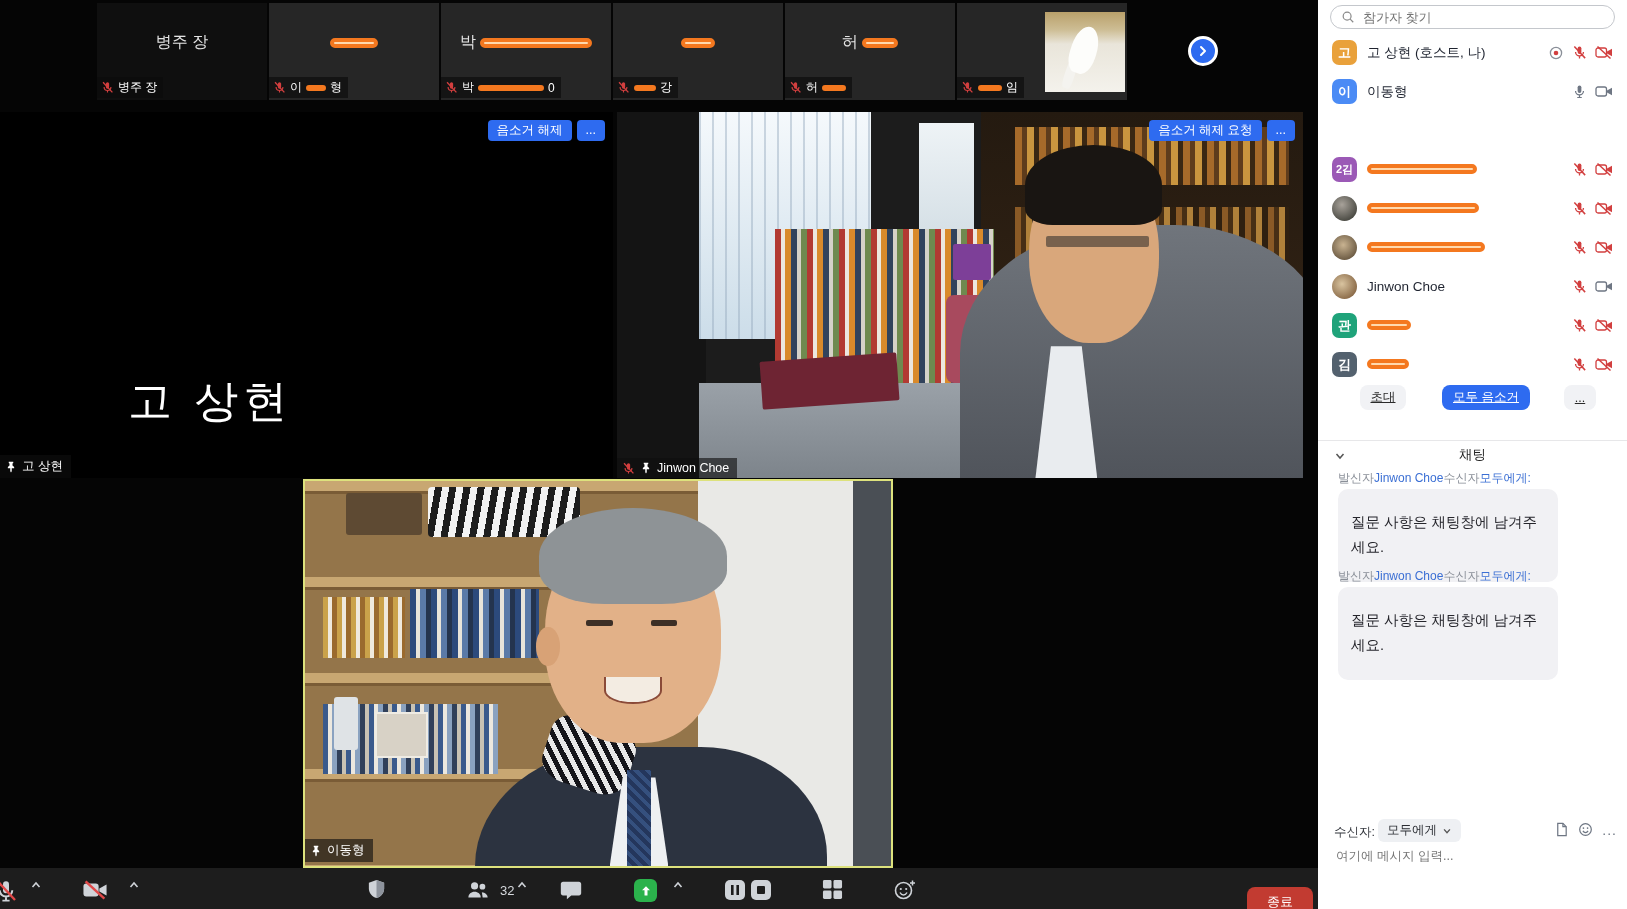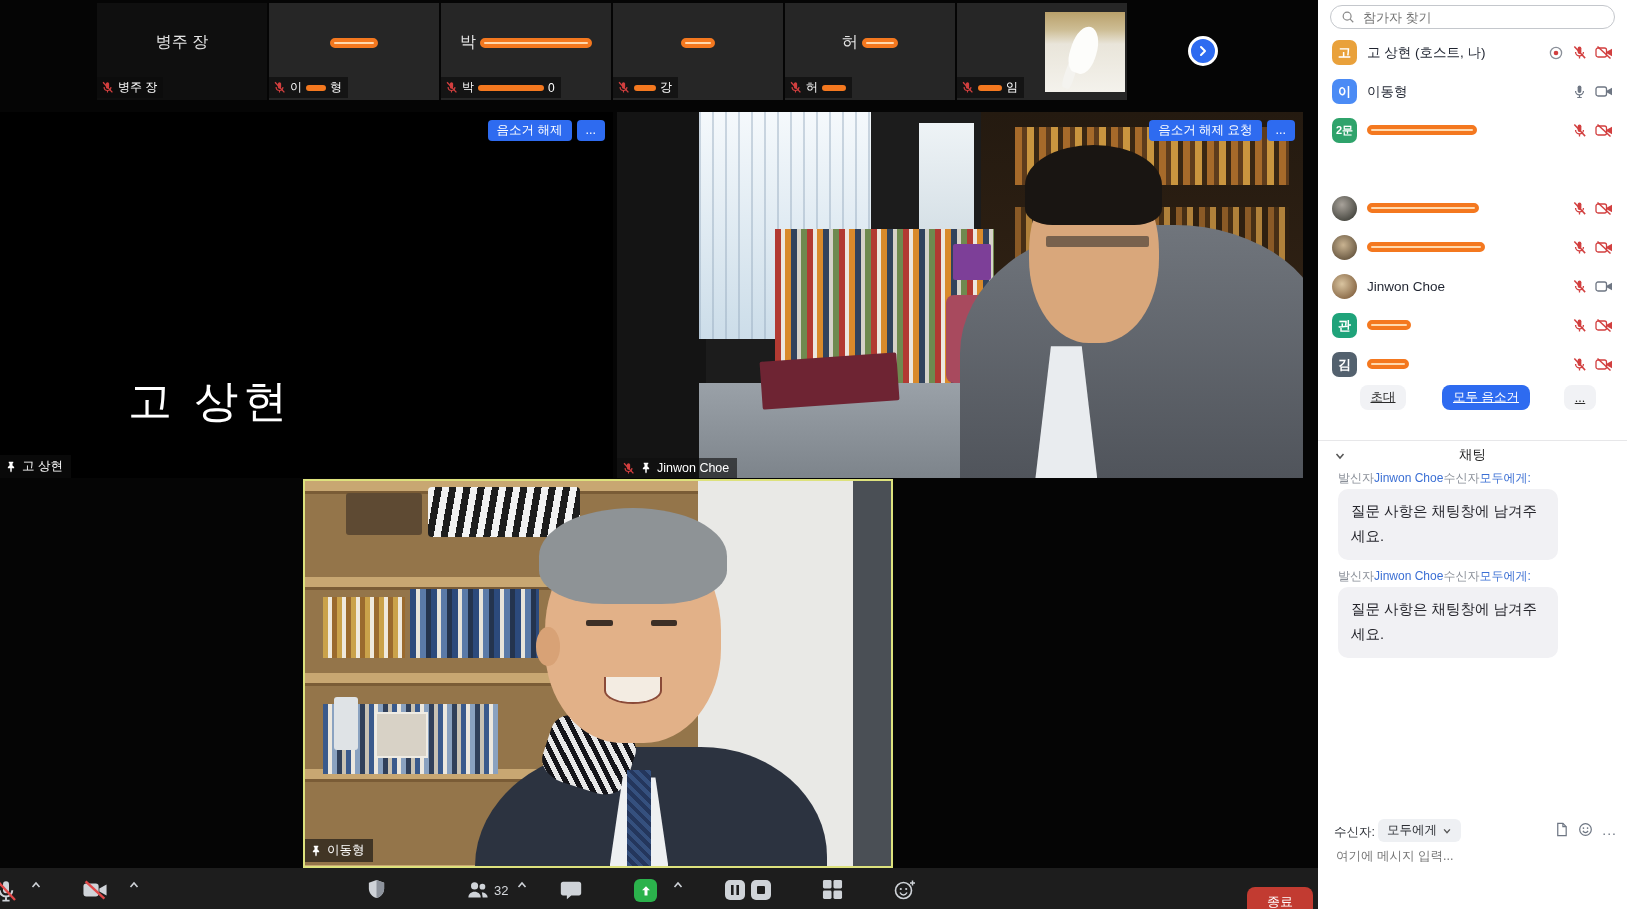--- a/index.html
+++ b/index.html
@@ -68,21 +68,21 @@
   .pv-scarf{left:41%;top:62%;width:15%;height:18%;background:repeating-linear-gradient(45deg,#15151a 0 5px,#e8e8e8 5px 10px);border-radius:30%;transform:rotate(18deg);}
   .pv-shirt{left:52%;bottom:0;width:10%;height:23%;background:#eef0f2;clip-path:polygon(22% 0,78% 0,100% 100%,0 100%);}
   .pv-tie{left:55%;bottom:0;width:4%;height:25%;background:repeating-linear-gradient(45deg,#35507e 0 4px,#24365c 4px 8px);}
 
   
   .stoat{position:absolute;left:88px;top:9px;width:80px;height:80px;background:linear-gradient(180deg,#b9a06a 0%,#cdbd94 22%,#e9e5da 40%,#f4f2ec 100%);}
   .stoat::after{content:"";position:absolute;left:26px;top:14px;width:26px;height:48px;background:#fdfdfb;border-radius:48% 52% 40% 40%;transform:rotate(18deg);box-shadow:-6px 26px 0 -8px #f4f3ef;}
 
   
   #toolbar{position:absolute;left:0;top:868px;width:1318px;height:41px;background:#1d1d1d;}
-  .tb{position:absolute;top:11px;display:flex;align-items:center;gap:4px;color:#cfd3d8;}
+  .tb{position:absolute;top:11px;display:flex;align-items:center;gap:10px;color:#cfd3d8;}
   .chev{width:12px;height:12px;}
   .greensq{width:23px;height:23px;border-radius:6px;background:#2bb24c;display:flex;align-items:center;justify-content:center;}
   .endbtn{position:absolute;left:1247px;top:19px;width:66px;height:30px;background:#c23b31;color:#fff;border:none;border-radius:8px;font-size:13px;cursor:pointer;}
   .cnt{font-size:13px;color:#d6d9dd;}
 
   
   #sidebar{position:absolute;left:1318px;top:0;width:309px;height:909px;background:#fff;color:#1f2430;}
   .search{position:absolute;left:12px;top:5px;width:285px;height:24px;border:1px solid #c4c7cc;border-radius:12px;display:flex;align-items:center;gap:6px;padding:0 10px;}
   .search input{border:none;outline:none;flex:1;font-size:13px;font-family:inherit;color:#333;background:transparent;}
   .prow{position:absolute;left:0;width:309px;height:39px;display:flex;align-items:center;padding-left:14px;}
@@ -90,21 +90,21 @@
   .avatar.two{font-size:11px;}
   .avatar.photo{border-radius:50%;}
   .pname{margin-left:10px;font-size:13.5px;white-space:nowrap;}
   .picons{position:absolute;right:14px;display:flex;align-items:center;gap:8px;}
   .footerbtns{position:absolute;left:0;top:385px;width:309px;height:28px;}
   .pillbtn{position:absolute;border:none;border-radius:8px;font-size:12.5px;font-family:inherit;cursor:pointer;background:#f1f2f5;color:#2a2a2a;text-decoration:underline;}
   .divider{position:absolute;left:0;top:440px;width:309px;border-top:1px solid #e7e7e9;}
   .chathead{position:absolute;left:0;top:446px;width:309px;text-align:center;font-size:13.5px;color:#222;}
   .sender{position:absolute;left:20px;font-size:12px;color:#8a8f98;white-space:nowrap;}
   .sender b{color:#3b6fd4;font-weight:normal;}
-  .bubble{position:absolute;left:20px;width:220px;background:#f1f1f4;border-radius:10px;padding:10px 13px;font-size:14.5px;line-height:1.75;color:#26262c;}
+  .bubble{position:absolute;left:20px;width:220px;background:#f1f1f4;border-radius:10px;padding:21px 13px;font-size:14.5px;line-height:1.75;color:#26262c;}
   .notice{position:absolute;left:0;top:788px;width:309px;height:27px;background:#f7f7f9;border-top:1px solid #ececee;display:flex;align-items:center;gap:5px;padding:0 8px;font-size:11.5px;color:#8a93a6;white-space:nowrap;overflow:hidden;}
   .compose-to{position:absolute;left:16px;top:824px;font-size:12.5px;color:#33363d;}
   .recip{position:absolute;left:60px;top:819px;height:23px;background:#eef0f3;border:none;border-radius:6px;display:flex;align-items:center;gap:5px;padding:0 9px;font-size:12.5px;color:#2a2d33;cursor:pointer;font-family:inherit;}
   .composeicons{position:absolute;right:10px;top:822px;display:flex;align-items:center;gap:9px;color:#6e7683;}
   .msginput{position:absolute;left:16px;top:848px;width:270px;border:none;outline:none;font-size:12.5px;font-family:inherit;color:#b91c1c;background:transparent;}
   .dots{font-size:14px;letter-spacing:1px;color:#6e7683;line-height:10px;}
 </style>
 </head>
 <body>
 
@@ -426,37 +426,37 @@
             <rect x="6" y="1.5" width="4" height="8" rx="2" fill="#6e7683"></rect>
             <path d="M3.8 7.5a4.2 4.2 0 0 0 8.4 0M8 11.7v2.6M5.6 14.4h4.8" fill="none" stroke="#6e7683" stroke-width="1.3"></path>
           </svg>
         <svg width="18" height="15" viewBox="0 0 18 14">
             <rect x="1" y="2.5" width="10.5" height="9" rx="2" fill="none" stroke="#6e7683" stroke-width="1.3"></rect>
             <path d="M12 6l5-2.8v7.6L12 8z" fill="#6e7683"></path>
           </svg>
       </span>
     </div>
 
-    <div class="prow" style="top:111px">
-      <span class="avatar two" style="background:#2fa36b">2문</span>
+
+    <div class="prow" style="top:150px">
+      <span class="avatar two" style="background:#9b59b6">2김</span>
       <span class="pname"><span class="blob" style="width:110px"></span></span>
       <span class="picons">
         <svg width="15" height="15" viewBox="0 0 16 16">
             <rect x="6" y="1.5" width="4" height="8" rx="2" fill="#d23f3f"></rect>
             <path d="M3.8 7.5a4.2 4.2 0 0 0 8.4 0M8 11.7v2.6" fill="none" stroke="#d23f3f" stroke-width="1.4"></path>
             <path d="M2.5 1.5l11.5 12.5" stroke="#d23f3f" stroke-width="1.6"></path>
           </svg>
         <svg width="18" height="15" viewBox="0 0 18 14">
             <rect x="1" y="2.5" width="10.5" height="9" rx="2" fill="none" stroke="#d23f3f" stroke-width="1.3"></rect>
             <path d="M12 6l5-2.8v7.6L12 8z" fill="#d23f3f"></path>
             <path d="M2.5 1l13 12" stroke="#d23f3f" stroke-width="1.5"></path>
           </svg>
       </span>
     </div>
-
 
     <div class="prow" style="top:189px">
       <span class="avatar photo" style="background:radial-gradient(circle at 40% 35%,#a8a29a,#4a4a43 75%)"></span>
       <span class="pname"><span class="blob" style="width:112px"></span></span>
       <span class="picons">
         <svg width="15" height="15" viewBox="0 0 16 16">
             <rect x="6" y="1.5" width="4" height="8" rx="2" fill="#d23f3f"></rect>
             <path d="M3.8 7.5a4.2 4.2 0 0 0 8.4 0M8 11.7v2.6" fill="none" stroke="#d23f3f" stroke-width="1.4"></path>
             <path d="M2.5 1.5l11.5 12.5" stroke="#d23f3f" stroke-width="1.6"></path>
           </svg>

